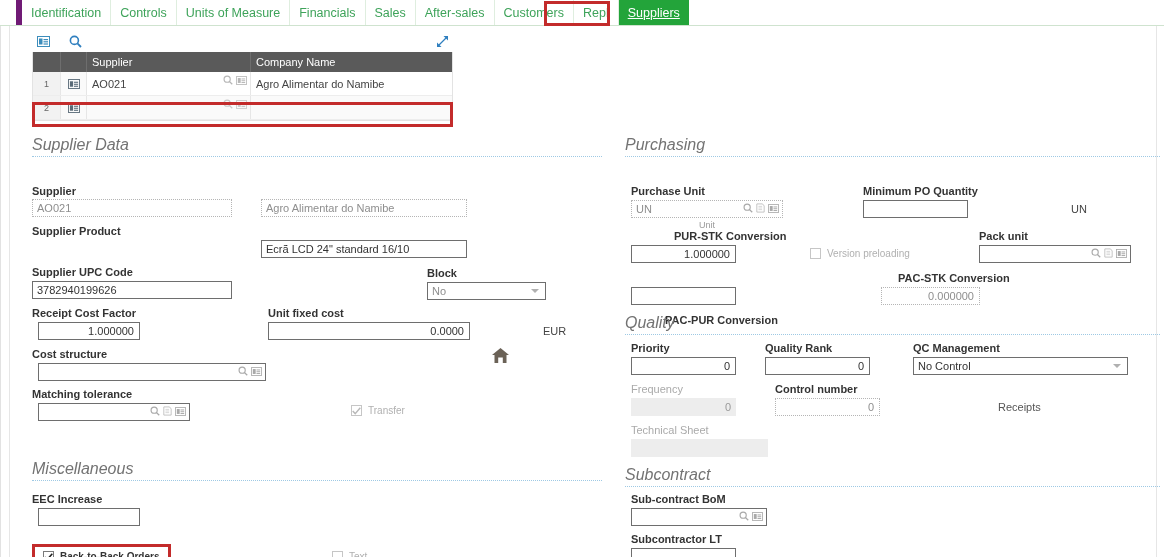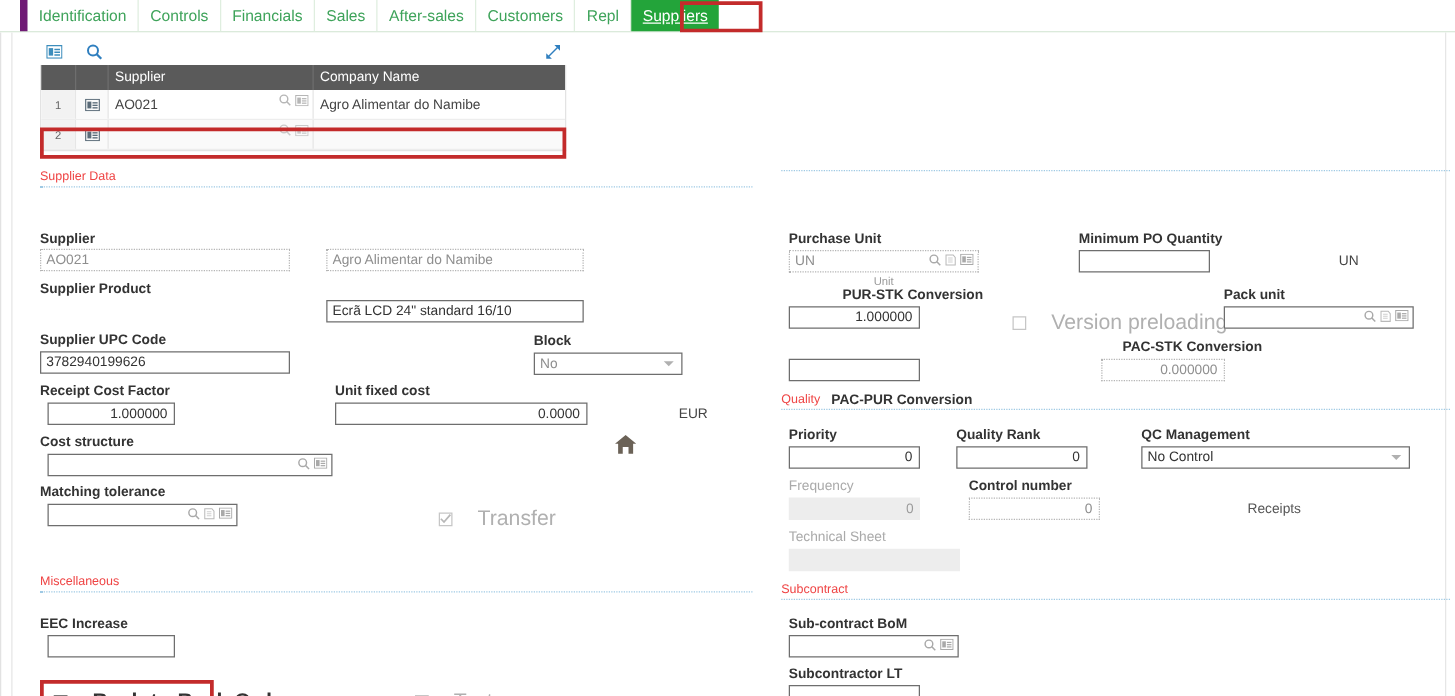--- a/index.html
+++ b/index.html
@@ -149,24 +149,25 @@
     position: absolute;
     left: 22px; top: 76px;
     width: 421px; height: 25px;
     border: 3px solid #c32b2b;
     box-sizing: border-box;
     pointer-events: none;
   }
 
   
   .section-title {
-    font-size: 10px;
-    color: #ef4444;
+    font-size: 16px;
+    color: #737373;
     font-weight: normal;
     padding-bottom: 2px;
+    font-style: italic;
   }
   .section-rule {
     border-bottom: 1px dotted #9ec9e4;
     height: 0;
     margin-bottom: 8px;
   }
   .fieldlabel {
     font-size: 11px;
     font-weight: bold;
     color: #333333;
@@ -214,22 +215,22 @@
     font-size: 11px;
     color: #444;
   }
   .unit-sub {
     font-size: 9px;
     color: #9a9a9a;
     text-align: center;
     margin-top: 1px;
   }
   .chk {
-    display: flex; align-items: center; gap: 20px;
-    font-size: 17px;
+    display: flex; align-items: center; gap: 6px;
+    font-size: 10px;
   }
   .chk .box {
     width: 11px; height: 11px;
     border: 1px solid #7a7a7a;
     box-sizing: border-box;
     display: flex; align-items: center; justify-content: center;
     background: #fff;
   }
   .chk.dis .box { border-color: #c6c6c6; }
   .chk.dis  { color: #b0b0b0; }
@@ -246,20 +247,21 @@
   .plain-text { font-size: 11px; color: #555; }
 
   .abs { position: absolute; }
 </style>
 </head>
 <body>
 
 <div class="tabbar">
   <div class="tab">Identification</div>
   <div class="tab">Controls</div>
+  <div class="tab">Units of Measure</div>
   <div class="tab">Financials</div>
   <div class="tab">Sales</div>
   <div class="tab">After-sales</div>
   <div class="tab">Customers</div>
   <div class="tab">Repl</div>
   <div class="tab active">Suppliers</div>
 </div>
 <div class="tab-highlight"></div>
 
 <div class="page">
@@ -506,20 +508,21 @@
     </span>
     <span class="lbl">Back-to-Back Orders</span>
   </div>
   <div class="chk-highlight"></div>
   <div class="abs chk dis" style="left:322px; top:525px;">
     <span class="box"></span>
     <span class="lbl">Text</span>
   </div>
 
   <div class="abs" style="left:615px; top:110px; width:535px;">
+    <div class="section-title">Purchasing</div>
     <div class="section-rule"></div>
   </div>
 
   <div class="abs" style="left:621px; top:159px;">
     <div class="fieldlabel">Purchase Unit</div>
   </div>
   <div class="abs inp ro" style="left:621px; top:174px; width:152px;">
     <span class="v">UN</span>
     <span class="adorn">
       <span>

